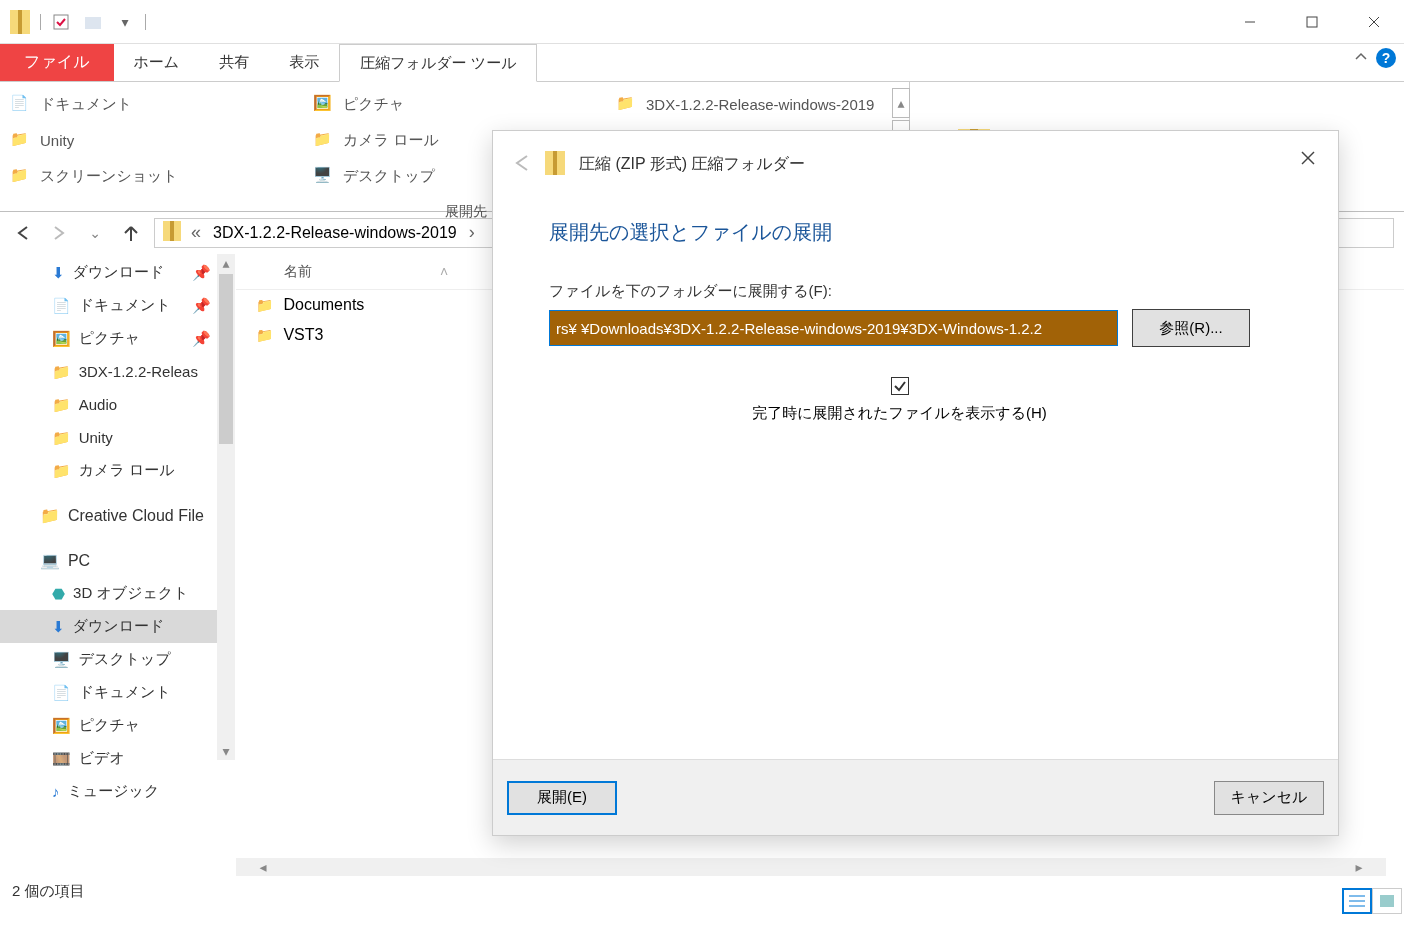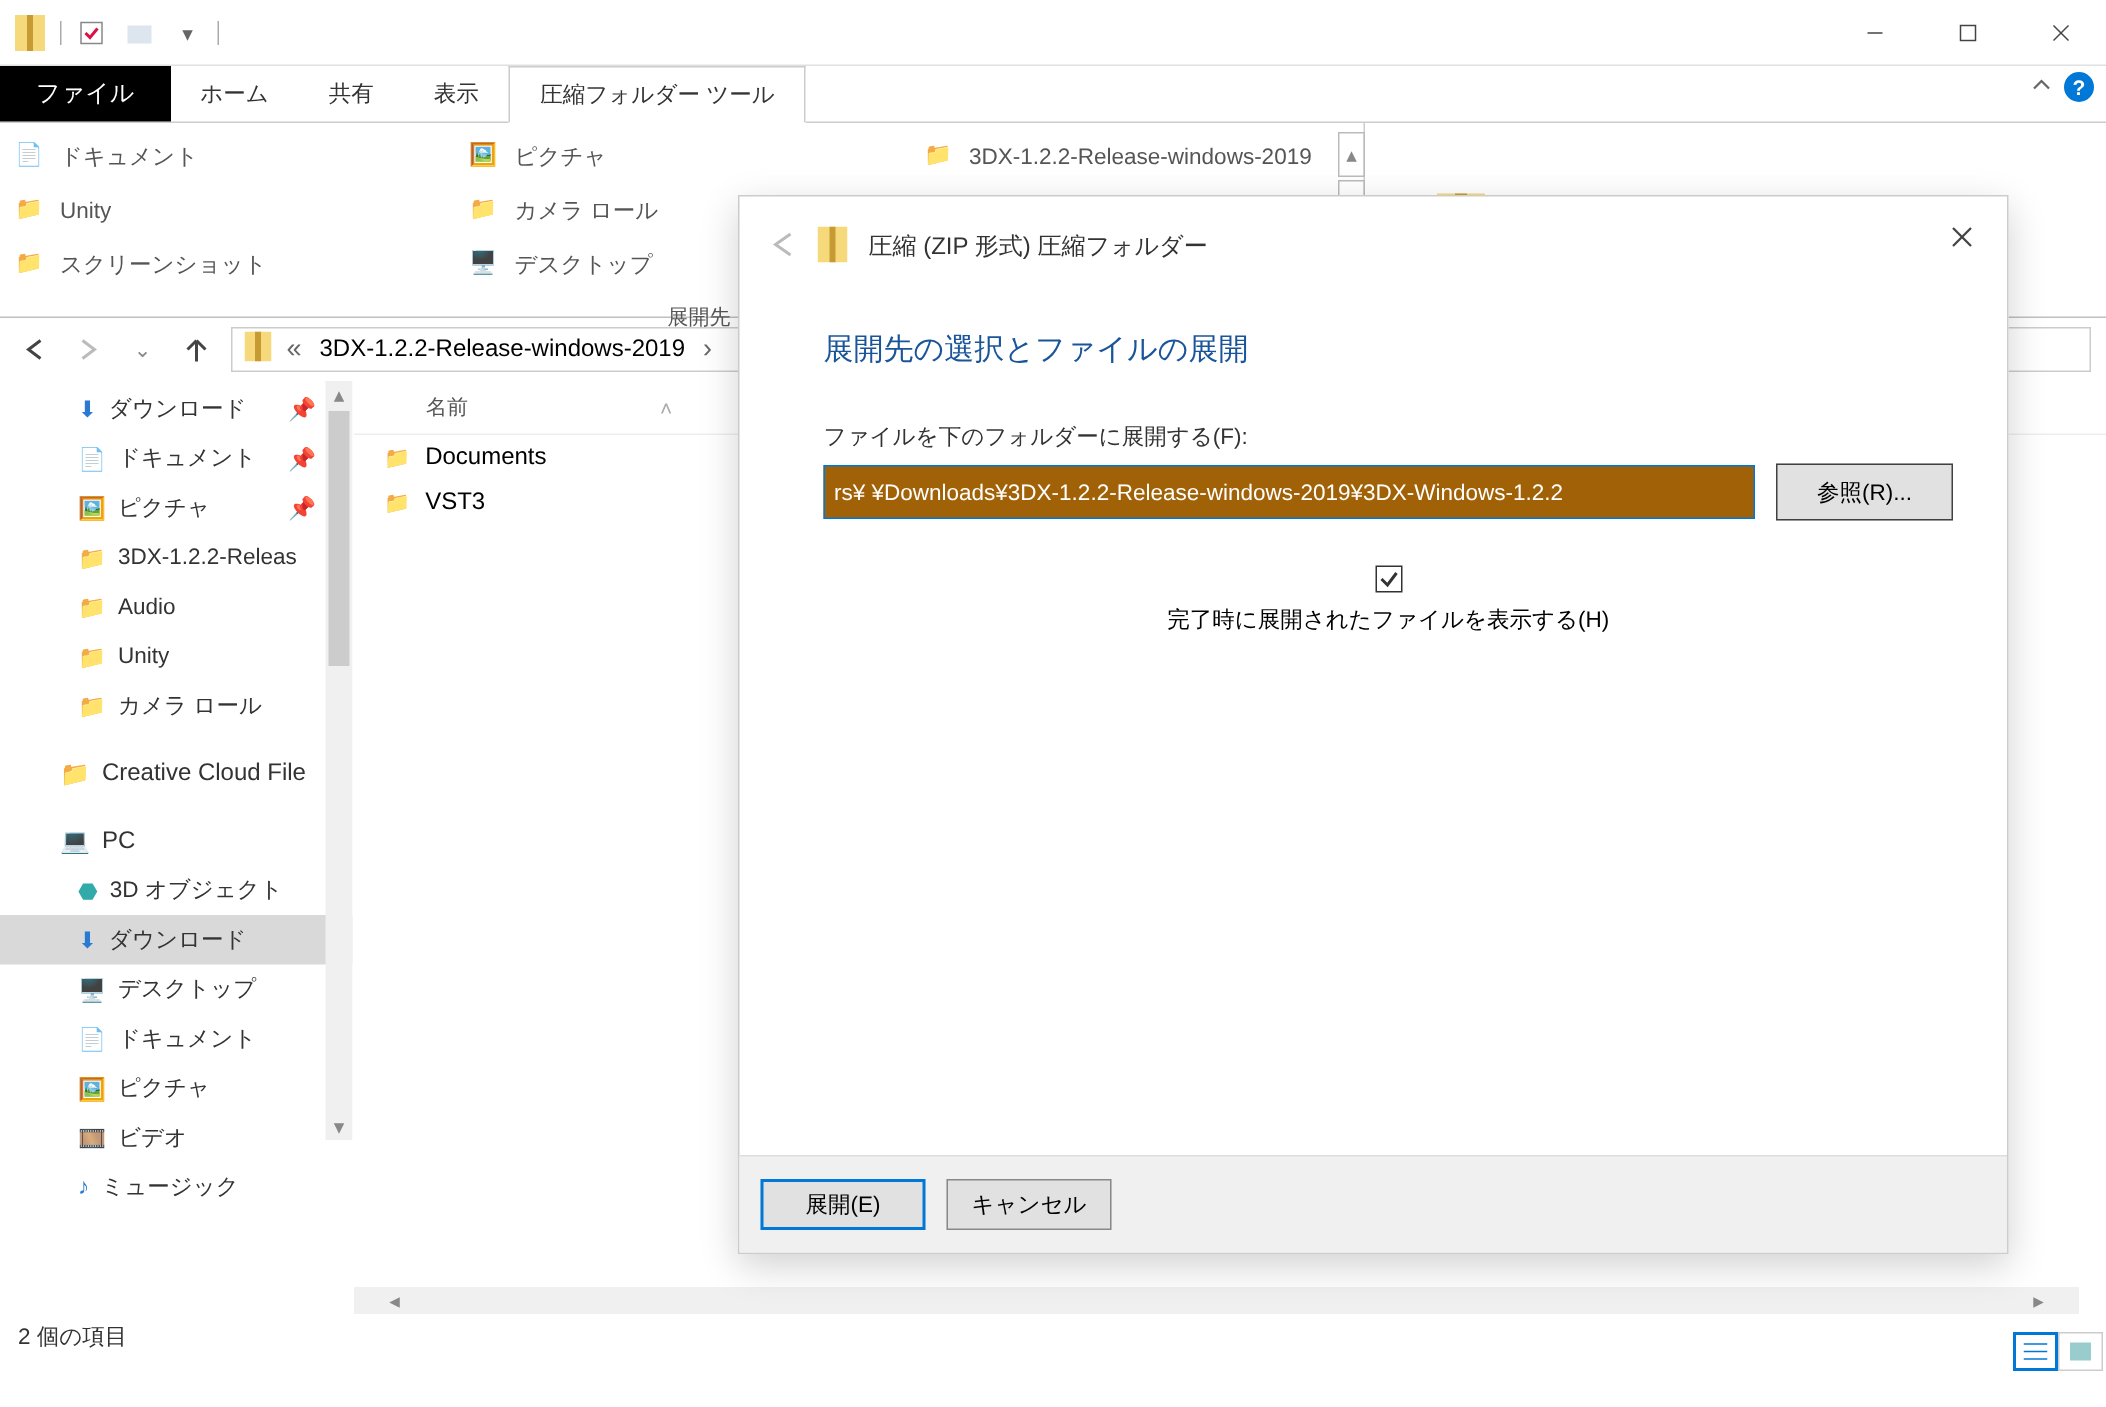--- a/index.html
+++ b/index.html
@@ -69,21 +69,21 @@
     }
     .ribbon-tab {
       padding: 0 20px;
       display: flex;
       align-items: center;
       font-size: 15px;
       color: #333;
       position: relative;
     }
     .ribbon-tab.file {
-      background: #000000;
+      background: #ef4444;
       color: #fff;
       padding: 0 24px;
       font-size: 16px;
       text-align: right;
     }
     .ribbon-tab.active {
       border: 1px solid #ccc;
       border-bottom: 1px solid #fff;
       margin-bottom: -1px;
       background: #fff;
@@ -258,21 +258,21 @@
       font-size: 18px; color:#555;
     }
     .dialog-header {
       display:flex; align-items:center; gap:12px;
       padding: 20px 18px 12px 18px;
     }
     .back-arrow { color:#aaa; }
     .dialog-zipicon { width:22px; height:26px;}
     .dialog-title { font-size: 16px; color:#333;}
     .dialog-body {
-      padding: 30px 36px 0 56px;
+      padding: 30px 88px 0 56px;
       flex:1;
     }
     .dialog-heading { color:#1a5599; font-size:20px; margin-bottom: 36px;}
     .dialog-label { font-size:15px; color:#333; margin-bottom:8px;}
     .path-row { display:flex; gap:14px; align-items:center; margin-bottom:30px;}
     .path-input {
       flex:1; height:36px;
       border:1px solid #0078d7;
       background:#a16207; color:#fff;
       padding: 0 6px;
@@ -285,24 +285,24 @@
       border:1px solid #404040;
       background:#e1e1e1;
       font-size:15px;
     }
     .checkbox-row { display:flex; align-items:center; gap:9px; font-size:15px;flex-direction:column;}
     .chkbox {
       width:18px; height:18px; border:1px solid #333;
       display:flex; align-items:center; justify-content:center;
     }
     .dialog-footer {
-      height: 65px;
+      height: 76px;
       background:#f0f0f0;
       border-top:1px solid #ddd;
-      display:flex; justify-content:flex-start; align-items:center;
+      display:flex; justify-content:space-between; align-items:center;
       gap:14px; padding: 0 14px;
     }
     .dlg-btn {
       width:110px; height:34px;
       border:1px solid #888;
       background:#e1e1e1;
       font-size:15px;
     }
     .dlg-btn.primary { border:2px solid #0078d7;}
   </style>

